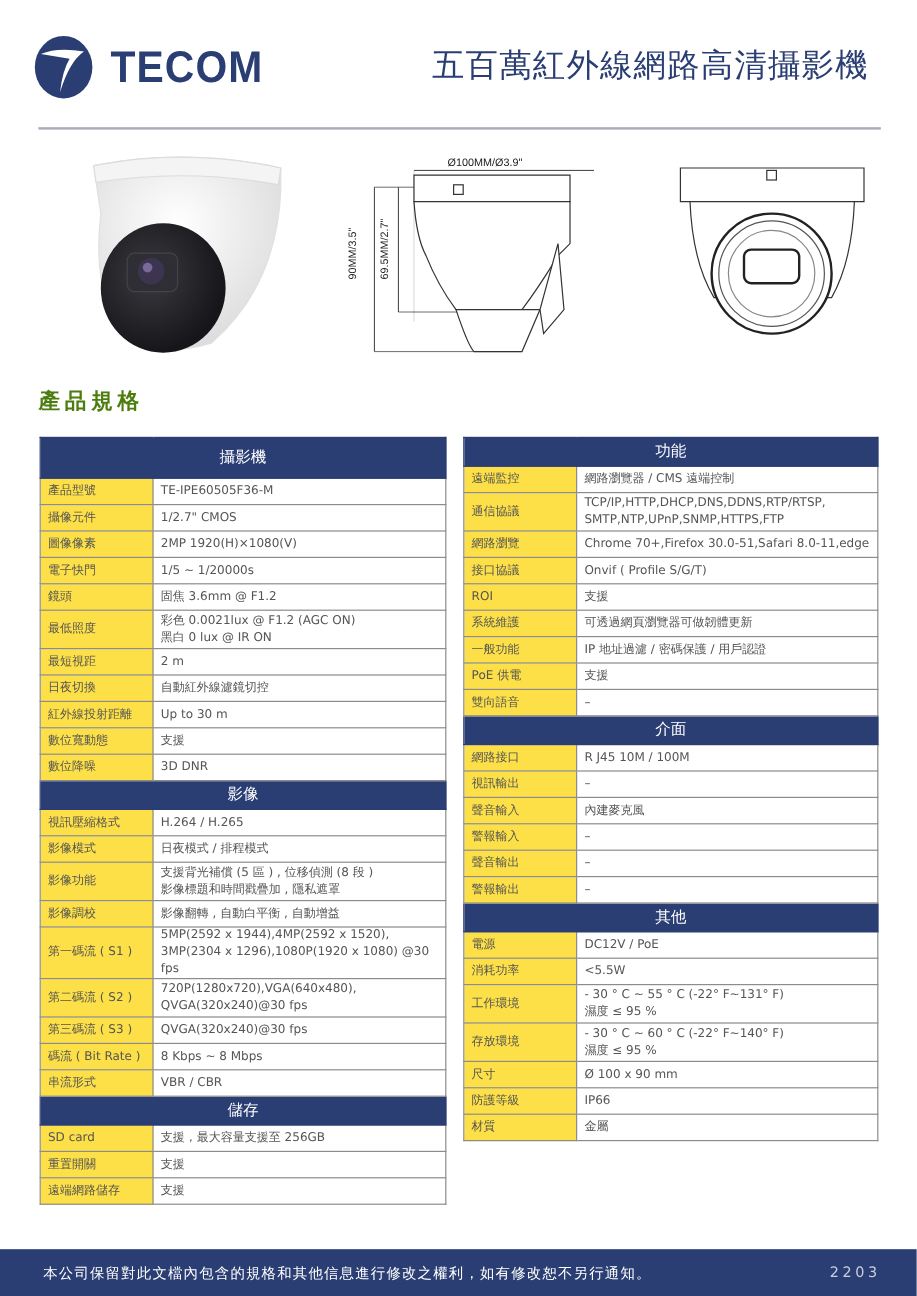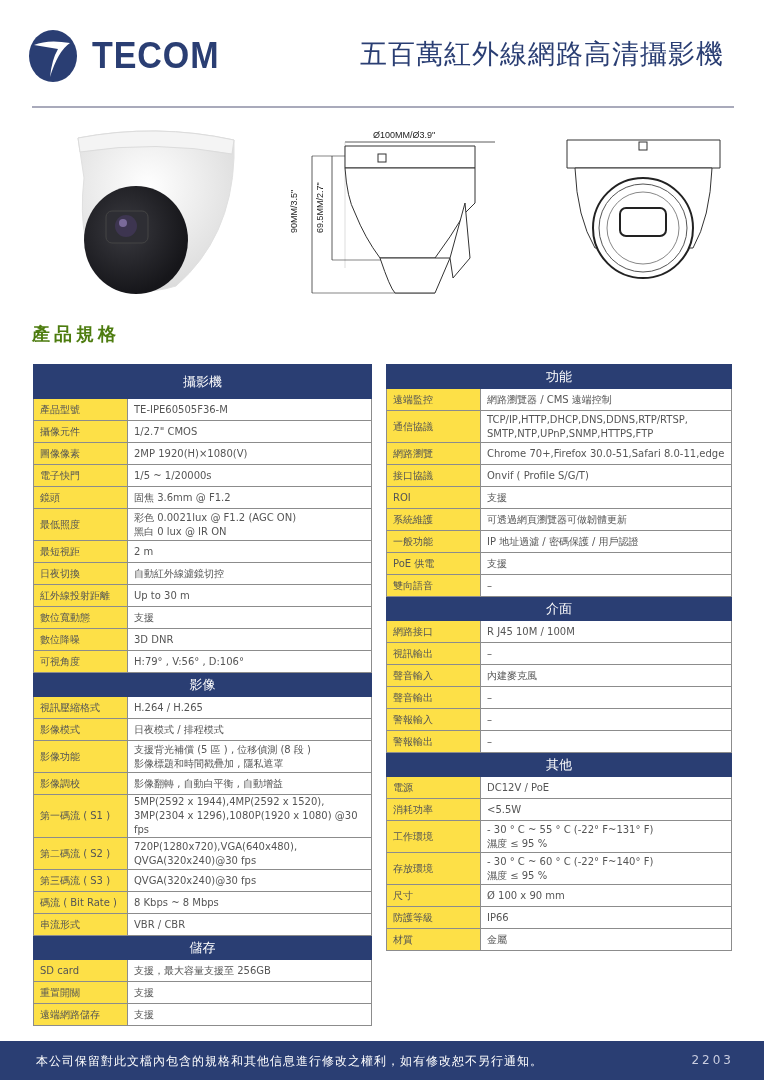--- a/index.html
+++ b/index.html
@@ -165,26 +165,20 @@
         <td class="val">
           <div>支援</div>
         </td>
       </tr>
       <tr style="height: 22px;">
         <td class="lbl">數位降噪</td>
         <td class="val">
           <div>3D DNR</div>
         </td>
       </tr>
-      <tr style="height: 22px;">
-        <td class="lbl">可視角度</td>
-        <td class="val">
-          <div>H:79° , V:56° , D:106°</div>
-        </td>
-      </tr>
       <tr class="hdr" style="height: 24px;">
         <td colspan="2">影像</td>
       </tr>
       <tr style="height: 22px;">
         <td class="lbl">視訊壓縮格式</td>
         <td class="val">
           <div>H.264 / H.265</div>
         </td>
       </tr>
       <tr style="height: 22px;">
@@ -341,27 +335,27 @@
           <div>–</div>
         </td>
       </tr>
       <tr style="height: 22px;">
         <td class="lbl">聲音輸入</td>
         <td class="val">
           <div>內建麥克風</div>
         </td>
       </tr>
       <tr style="height: 22px;">
+        <td class="lbl">警報輸入</td>
+        <td class="val">
+          <div>–</div>
+        </td>
+      </tr>
+      <tr style="height: 22px;">
         <td class="lbl">聲音輸出</td>
-        <td class="val">
-          <div>–</div>
-        </td>
-      </tr>
-      <tr style="height: 22px;">
-        <td class="lbl">警報輸入</td>
         <td class="val">
           <div>–</div>
         </td>
       </tr>
       <tr style="height: 22px;">
         <td class="lbl">警報輸出</td>
         <td class="val">
           <div>–</div>
         </td>
       </tr>

